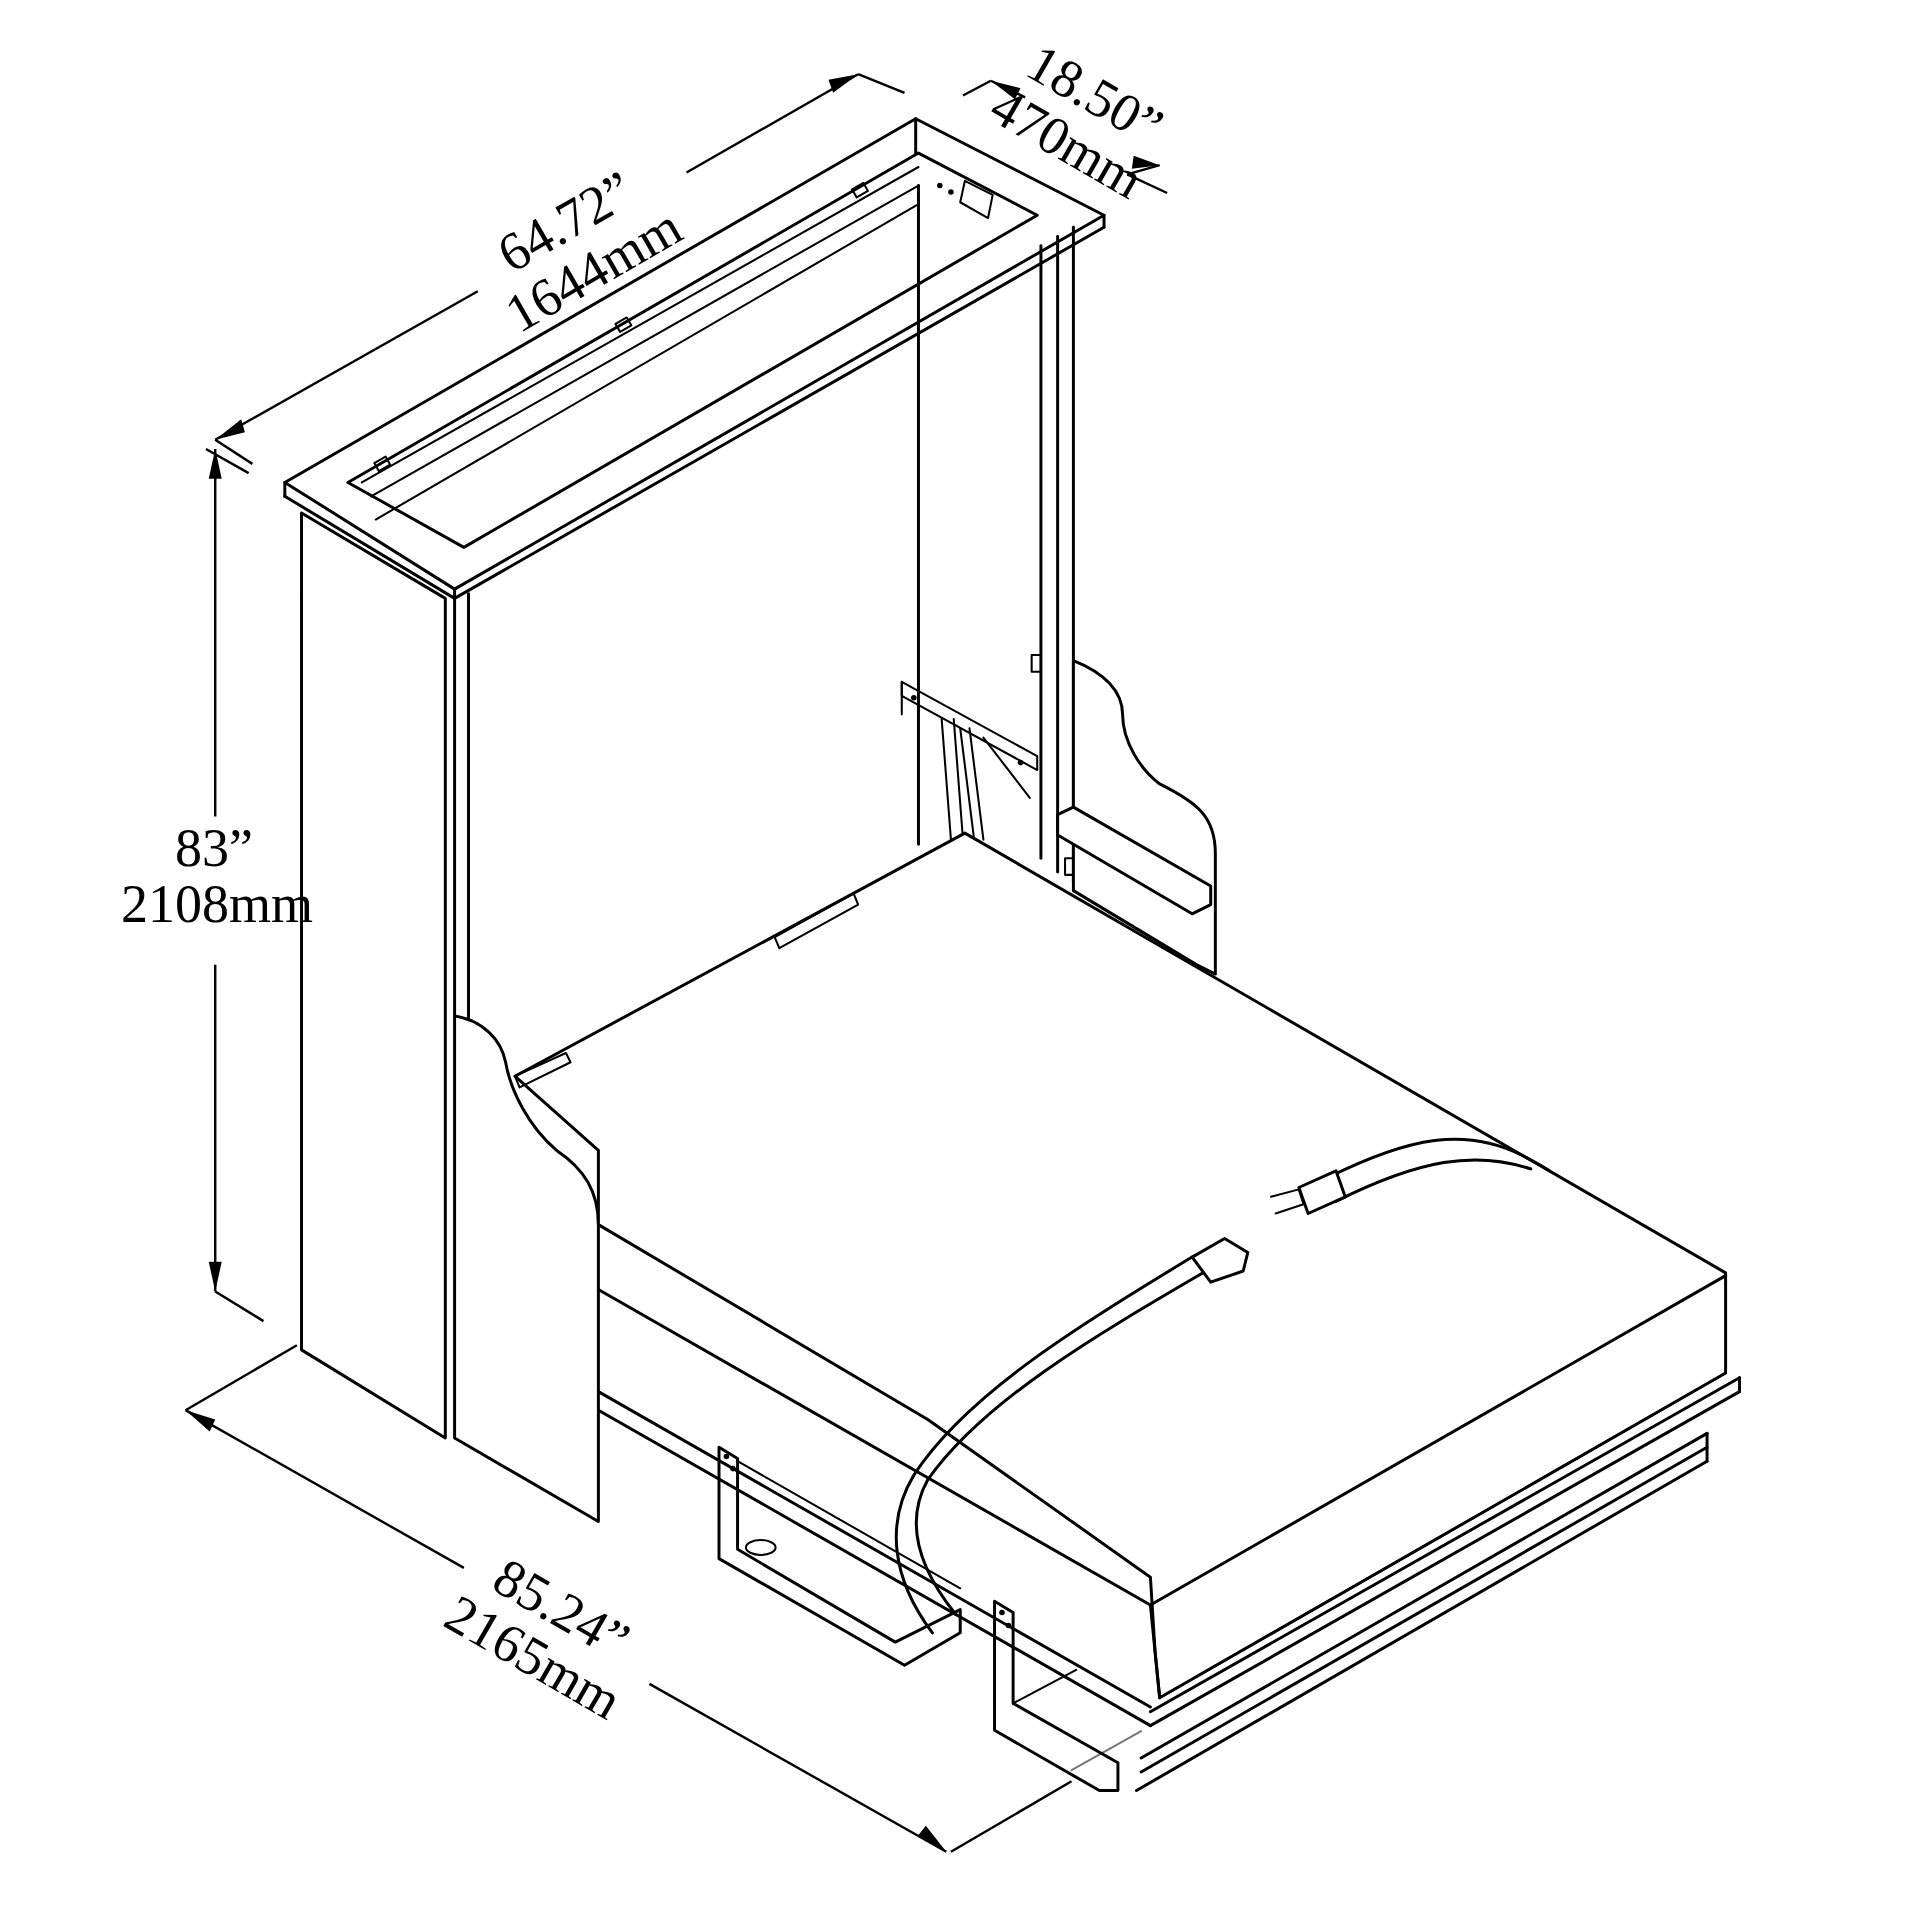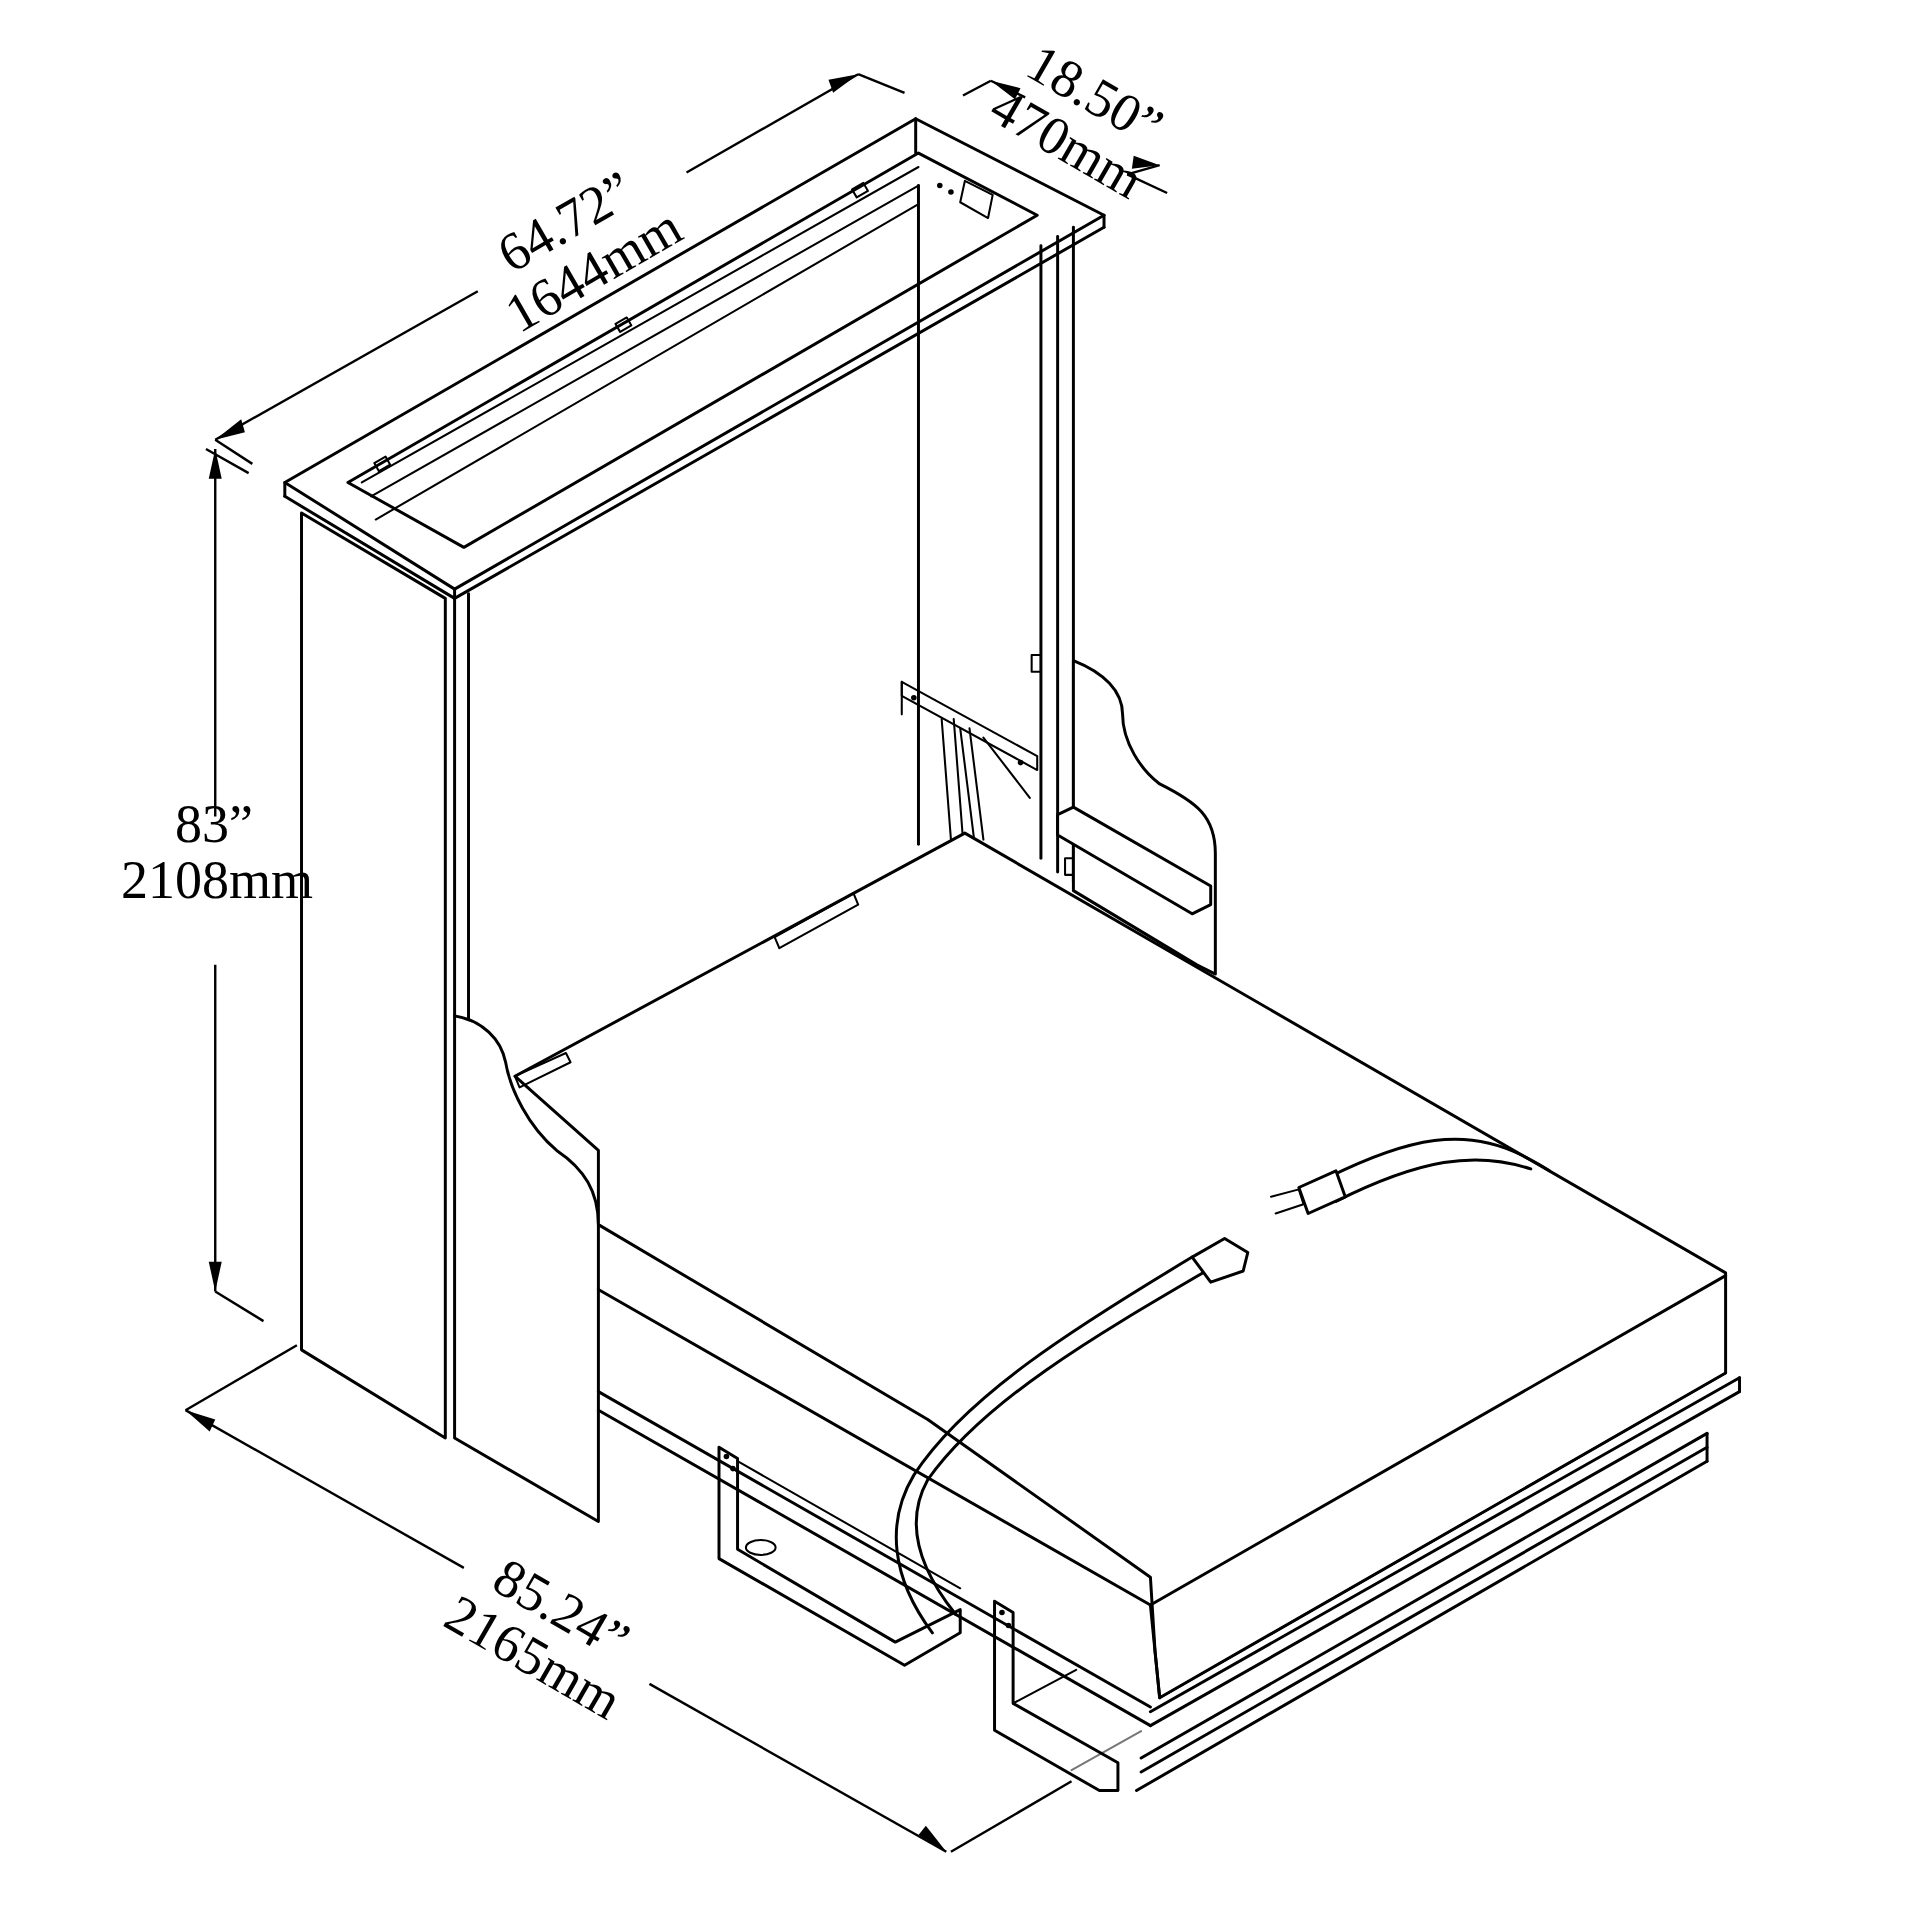--- a/index.html
+++ b/index.html
@@ -175,21 +175,21 @@
   <div class="label" style="left:459px; top:190px; width:241px; transform: rotate(-30deg);">
     <span>64.72”</span>
     <span>1644mm</span>
   </div>
 
   <div class="label" style="left:988px; top:63px; width:186px; transform: rotate(30deg);">
     <span>18.50”</span>
     <span>470mm</span>
   </div>
 
-  <div class="label" style="left:121px; top:796px; width:186px;">
+  <div class="label" style="left:121px; top:820px; width:186px;">
     <span>83”</span>
     <span>2108mm</span>
   </div>
 
   <div class="label" style="left:436px; top:1577px; width:223px; transform: rotate(30deg);">
     <span>85.24”</span>
     <span>2165mm</span>
   </div>
 </div>
 

